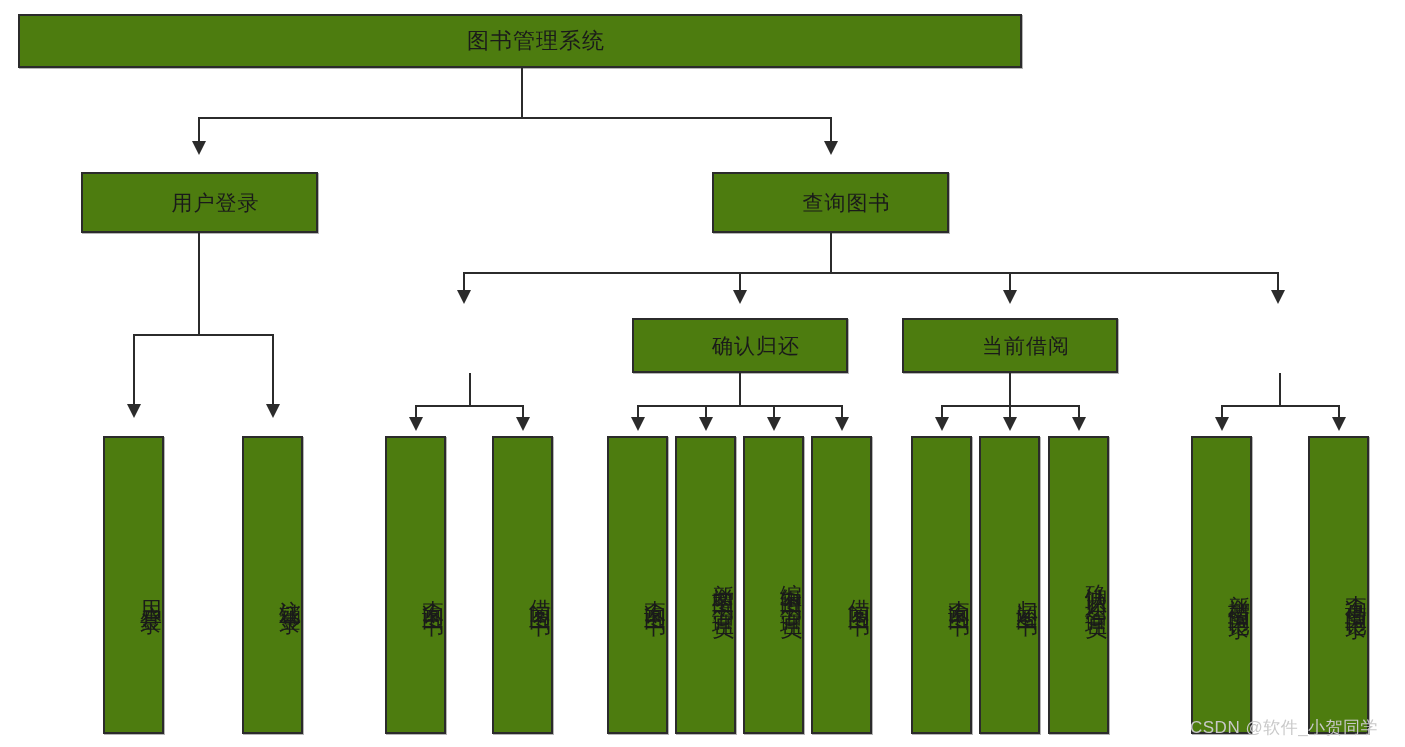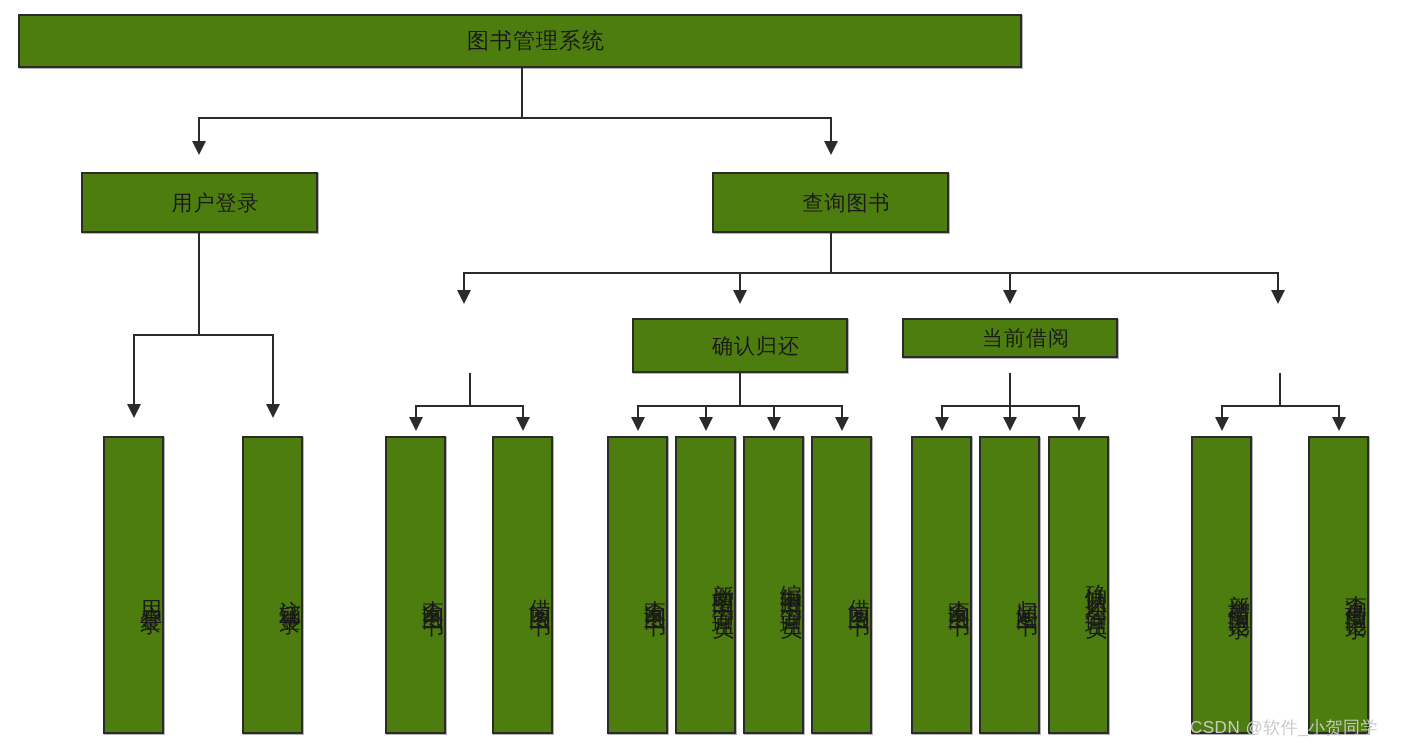--- a/index.html
+++ b/index.html
@@ -92,21 +92,21 @@
   <div class="line vline" style="left:739px;top:272px;height:20px;"></div>
   <div class="arrow" style="left:733px;top:290px;"></div>
   <div class="line vline" style="left:1009px;top:272px;height:20px;"></div>
   <div class="arrow" style="left:1003px;top:290px;"></div>
   <div class="line vline" style="left:1277px;top:272px;height:20px;"></div>
   <div class="arrow" style="left:1271px;top:290px;"></div>
 
   <div class="node h" style="left:632px;top:318px;width:216px;height:55px;">
     <span>确认归还</span>
   </div>
-  <div class="node h" style="left:902px;top:318px;width:216px;height:40px;">
+  <div class="node h" style="left:902px;top:318px;width:216px;height:55px;">
     <span>当前借阅</span>
   </div>
 
   <div class="line vline" style="left:469px;top:373px;height:33px;"></div>
   <div class="line hline" style="left:415px;top:405px;width:108px;"></div>
   <div class="line vline" style="left:415px;top:405px;height:14px;"></div>
   <div class="arrow" style="left:409px;top:417px;"></div>
   <div class="line vline" style="left:522px;top:405px;height:14px;"></div>
   <div class="arrow" style="left:516px;top:417px;"></div>
 

